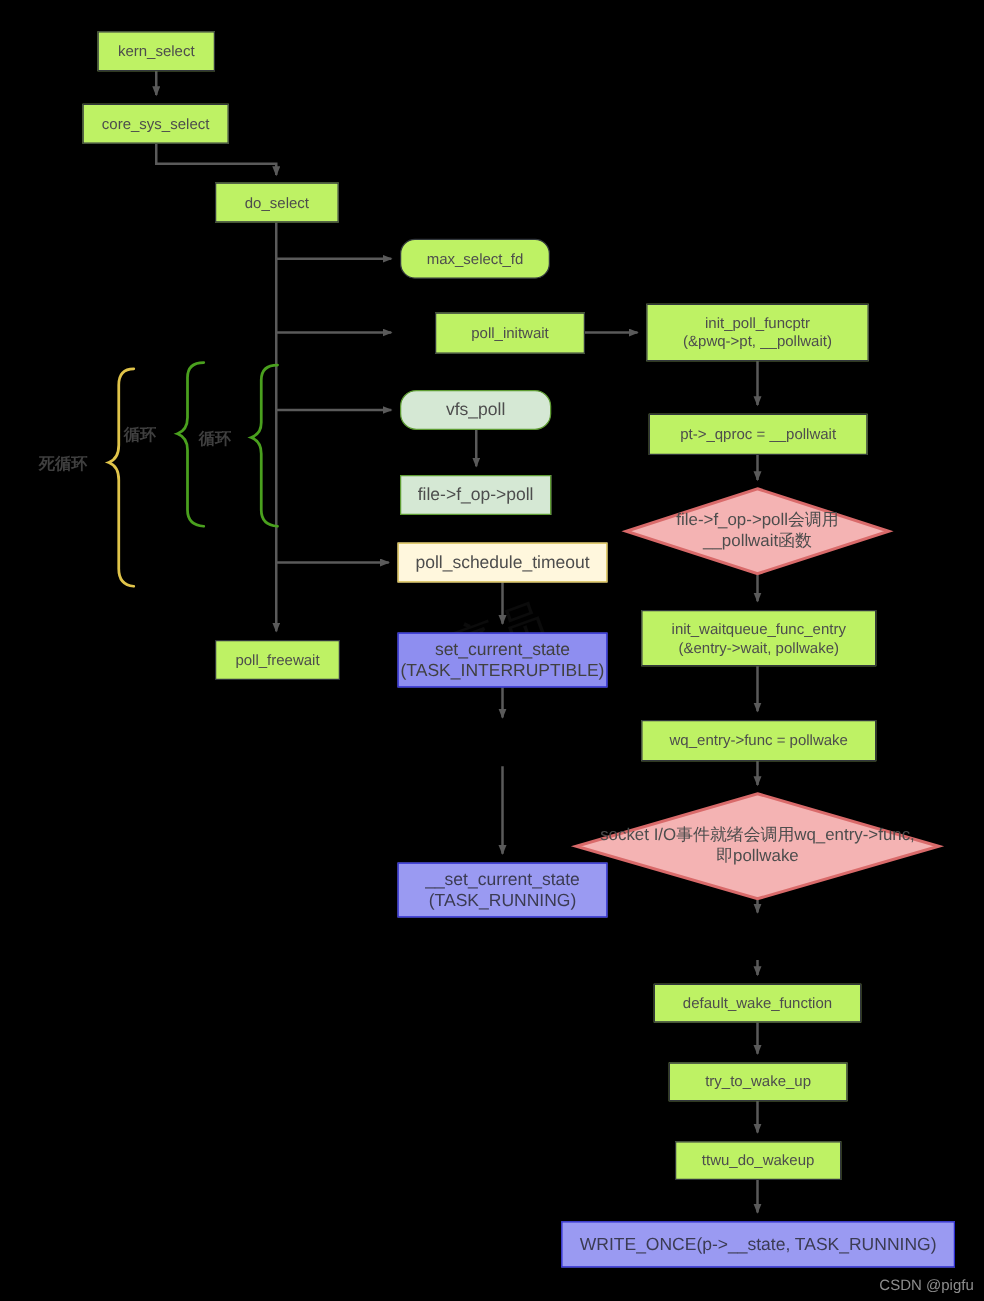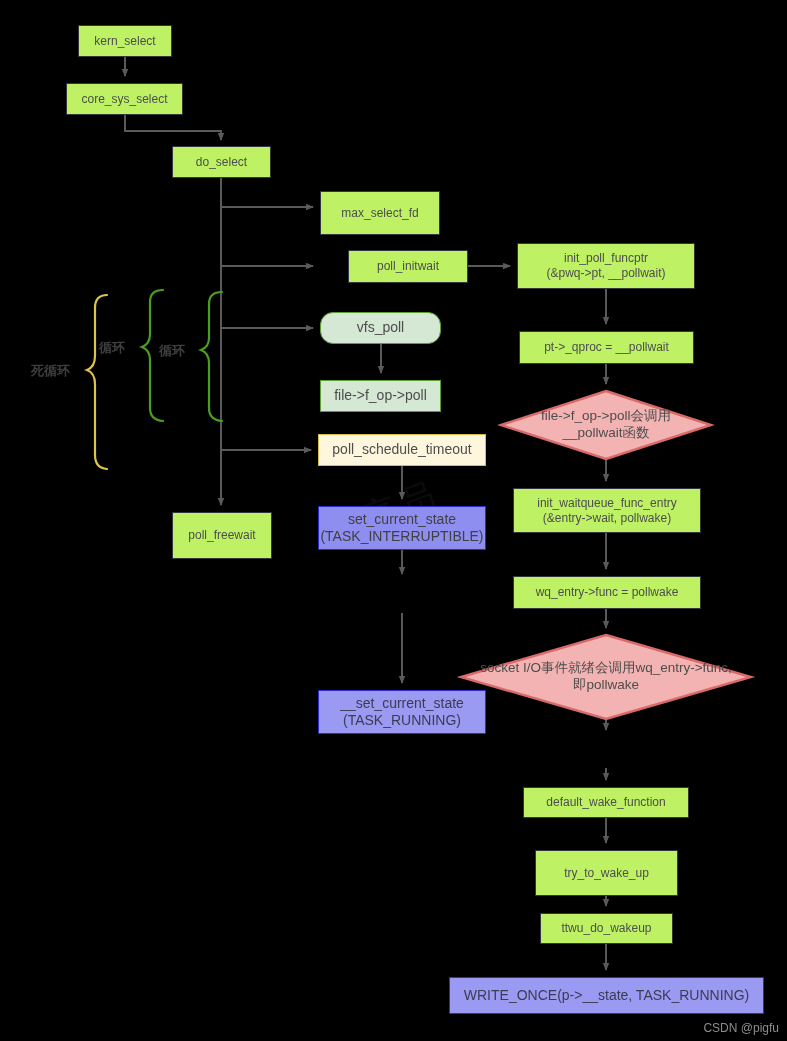--- a/index.html
+++ b/index.html
@@ -186,31 +186,31 @@
       <path d="M222,292 Q209,292 209,304 L209,338 Q209,347 201,350 Q209,353 209,363 L209,408 Q209,420 222,421" stroke="#4aa01e"></path>
     </g>
   </svg>
 
   <div class="node plain" style="left:78px; top:25px; width:94px; height:32px;">kern_select</div>
 
   <div class="node plain" style="left:66px; top:83px; width:117px; height:32px;">core_sys_select</div>
 
   <div class="node plain" style="left:172px; top:146px; width:99px; height:32px;">do_select</div>
 
-  <div class="node plain" style="left:320px; top:191px; width:120px; height:44px;">max_select_fd</div>
+  <div class="node plain" style="left:320px; top:191px; width:120px; height:32px;border-radius:12px;">max_select_fd</div>
 
   <div class="node plain" style="left:320px; top:250px; width:120px; height:33px;margin-left:28px;">poll_initwait</div>
 
   <div class="node green" style="left:320px; top:312px; width:121px; height:32px;border-radius:13px;">vfs_poll</div>
 
   <div class="node green" style="left:320px; top:380px; width:121px; height:32px;">file-&gt;f_op-&gt;poll</div>
 
   <div class="node yellow" style="left:318px; top:434px; width:168px; height:32px;">poll_schedule_timeout</div>
 
-  <div class="node plain" style="left:172px; top:512px; width:100px; height:47px;">poll_freewait</div>
+  <div class="node plain" style="left:172px; top:512px; width:100px; height:32px;">poll_freewait</div>
 
   <div class="node purple" style="left:318px; top:506px; width:168px; height:44px;">set_current_state
 (TASK_INTERRUPTIBLE)</div>
 
 
   <div class="node purple-light" style="left:318px; top:690px; width:168px; height:44px;">__set_current_state
 (TASK_RUNNING)</div>
 
   <div class="node plain" style="left:517px; top:243px; width:178px; height:46px;">init_poll_funcptr
 (&amp;pwq-&gt;pt, __pollwait)</div>
@@ -218,21 +218,21 @@
   <div class="node plain" style="left:519px; top:331px; width:175px; height:33px;">pt-&gt;_qproc = __pollwait</div>
 
   <div class="node plain" style="left:513px; top:488px; width:188px; height:45px;">init_waitqueue_func_entry
 (&amp;entry-&gt;wait, pollwake)</div>
 
   <div class="node plain" style="left:513px; top:576px; width:188px; height:33px;">wq_entry-&gt;func  = pollwake</div>
 
 
   <div class="node plain" style="left:523px; top:787px; width:166px; height:31px;">default_wake_function</div>
 
-  <div class="node plain" style="left:535px; top:850px; width:143px; height:46px;">try_to_wake_up</div>
+  <div class="node plain" style="left:535px; top:850px; width:143px; height:31px;">try_to_wake_up</div>
 
   <div class="node plain" style="left:540px; top:913px; width:133px; height:31px;">ttwu_do_wakeup</div>
 
   <div class="node purple-light" style="left:449px; top:977px; width:315px; height:37px;">WRITE_ONCE(p-&gt;__state, TASK_RUNNING)</div>
 
   <div class="diamond-wrap" style="left:500px; top:390px; width:212px; height:70px;">
     <svg width="212" height="70" viewBox="0 0 212 70">
       <polygon points="106,1 211,35 106,69 1,35" fill="#f4b3b3" stroke="#d96a6a" stroke-width="2.4"></polygon>
     </svg>
     <div class="diamond-label">file-&gt;f_op-&gt;poll会调用

